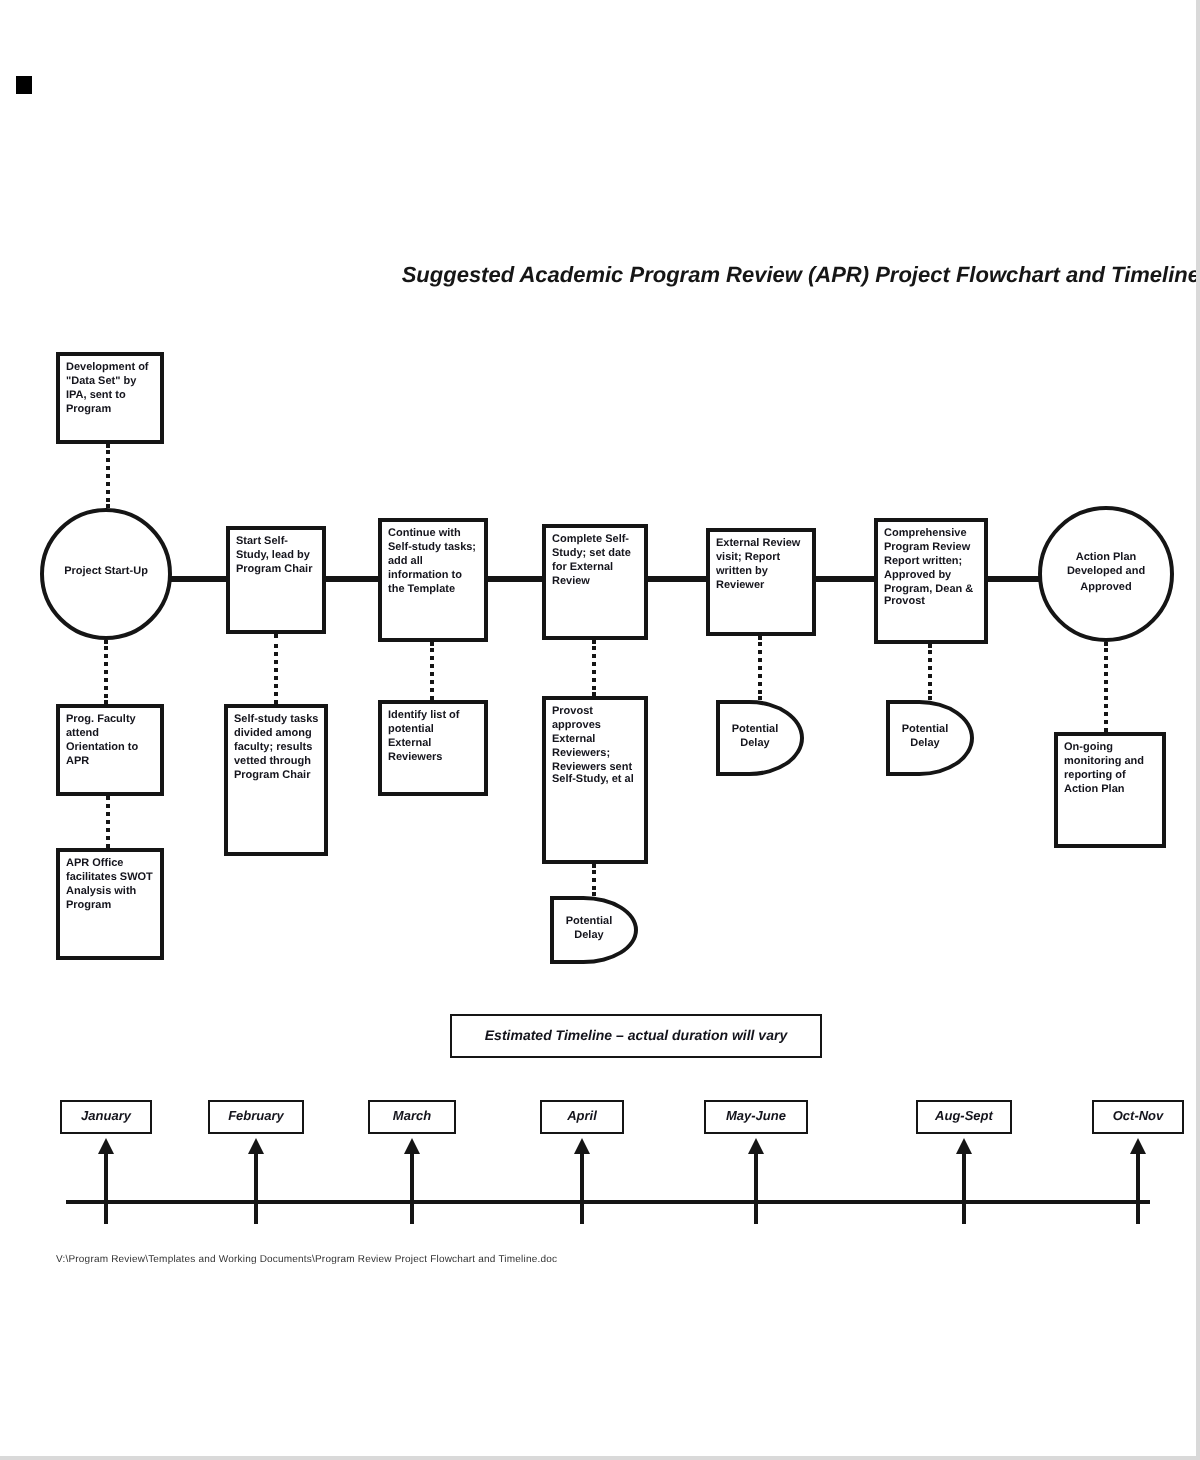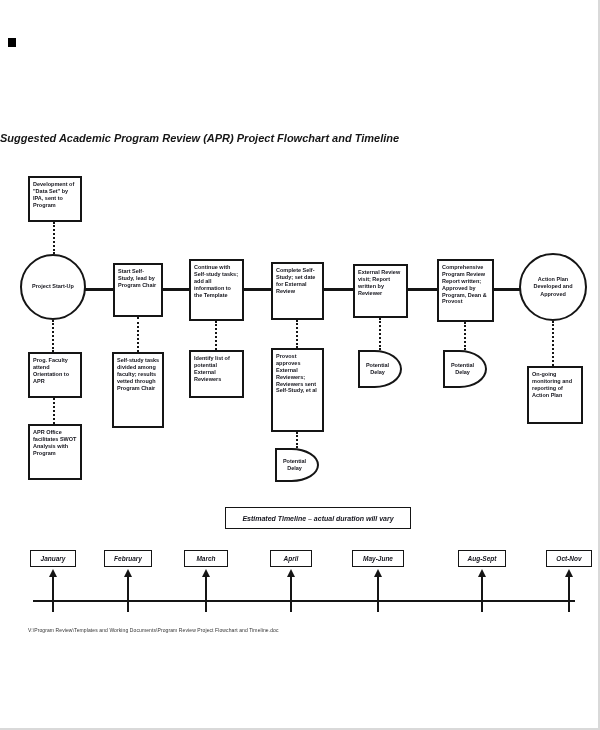--- a/index.html
+++ b/index.html
@@ -3,21 +3,21 @@
 <meta charset="utf-8">
 <style>
   html,body{margin:0;padding:0;background:#fff;}
   .page{
     position:relative;width:600px;height:730px;background:#ffffff;overflow:hidden;
     font-family:"Liberation Sans",sans-serif;color:#111;
     border-right:2px solid #d9d9d9;border-bottom:2px solid #d9d9d9;box-sizing:border-box;
   }
   .artifact{position:absolute;left:8px;top:38px;width:8px;height:9px;background:#000;}
   .title{
-    position:absolute;left:0;top:132px;width:600px;margin:0;text-align:left;
+    position:absolute;left:0;top:132px;width:600px;margin:0;text-align:right;
     font-size:11px;font-weight:bold;font-style:italic;color:#161616;
   }
   .hline{position:absolute;height:2.5px;background:#151515;z-index:1;}
   .vdash{position:absolute;width:0;border-left:2.5px dotted #151515;z-index:1;}
   .box{
     position:absolute;box-sizing:border-box;background:#fff;border:2.5px solid #151515;
     font-size:5.5px;font-weight:bold;line-height:1.25;padding:3px 2px 2px 3px;
     text-align:left;z-index:2;color:#14141c;
   }
   .circle{

